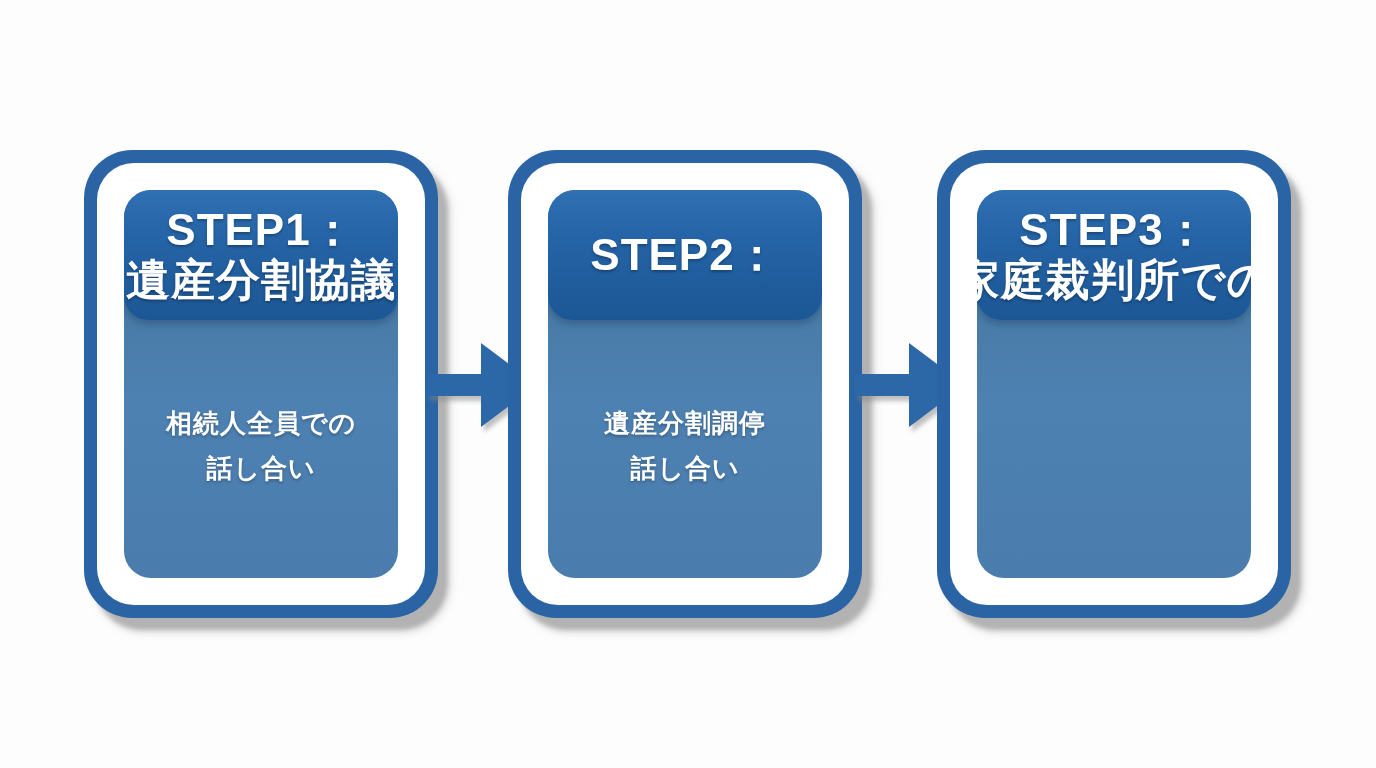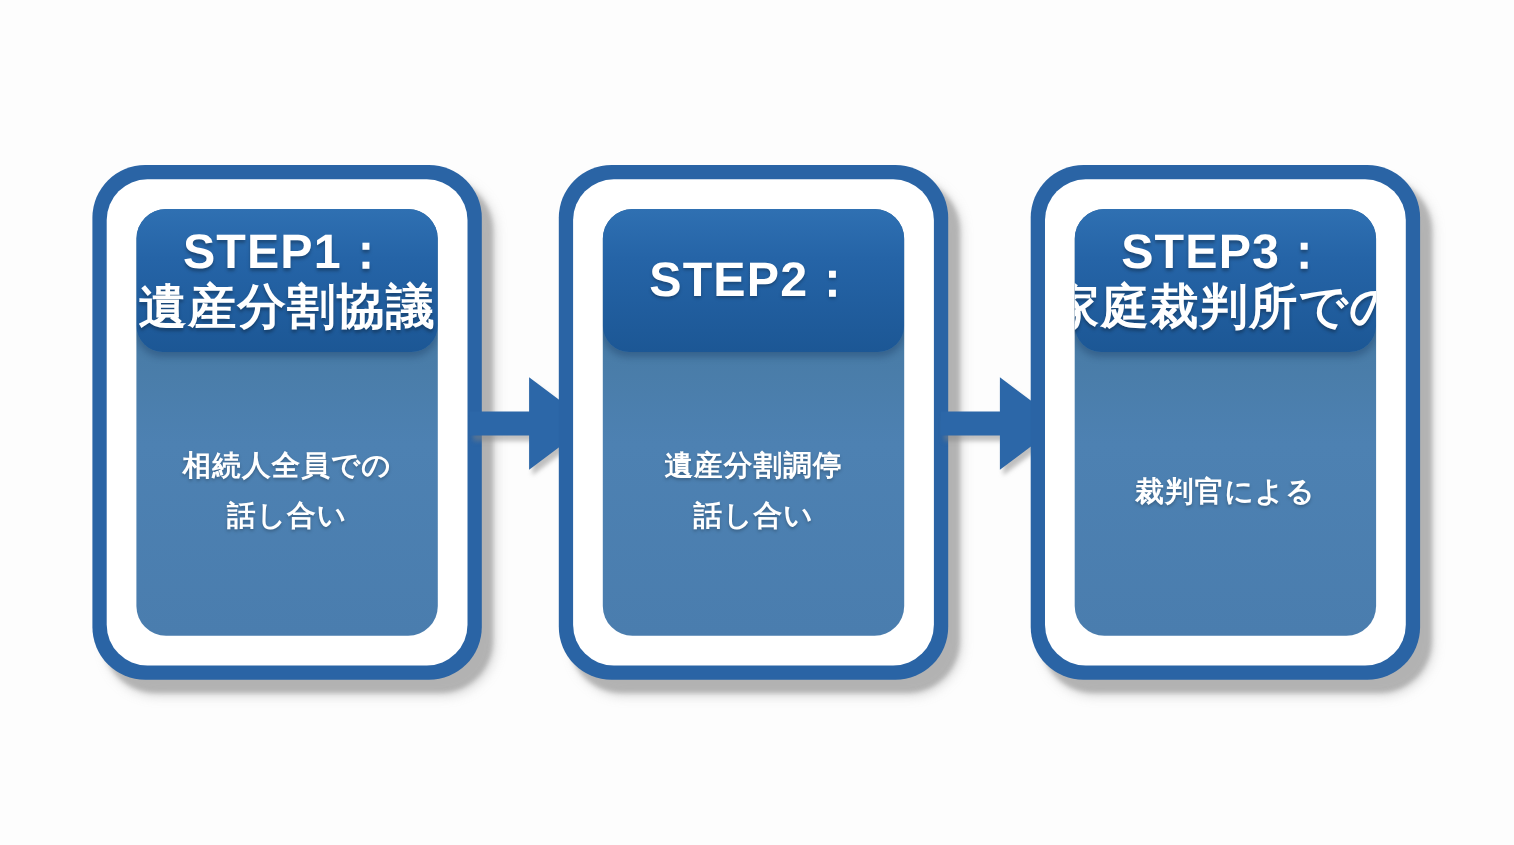--- a/index.html
+++ b/index.html
@@ -146,19 +146,18 @@
   </div>
 
   <div class="card c3">
     <div class="ring">
       <div class="inner">
         <div class="hdr">
           <div class="line">STEP3：</div>
           <div class="line">家庭裁判所での</div>
         </div>
         <div class="bdy">
-          <div class="line">裁判官による</div>
         </div>
       </div>
     </div>
   </div>
 
 </div>
 
 </body></html>

